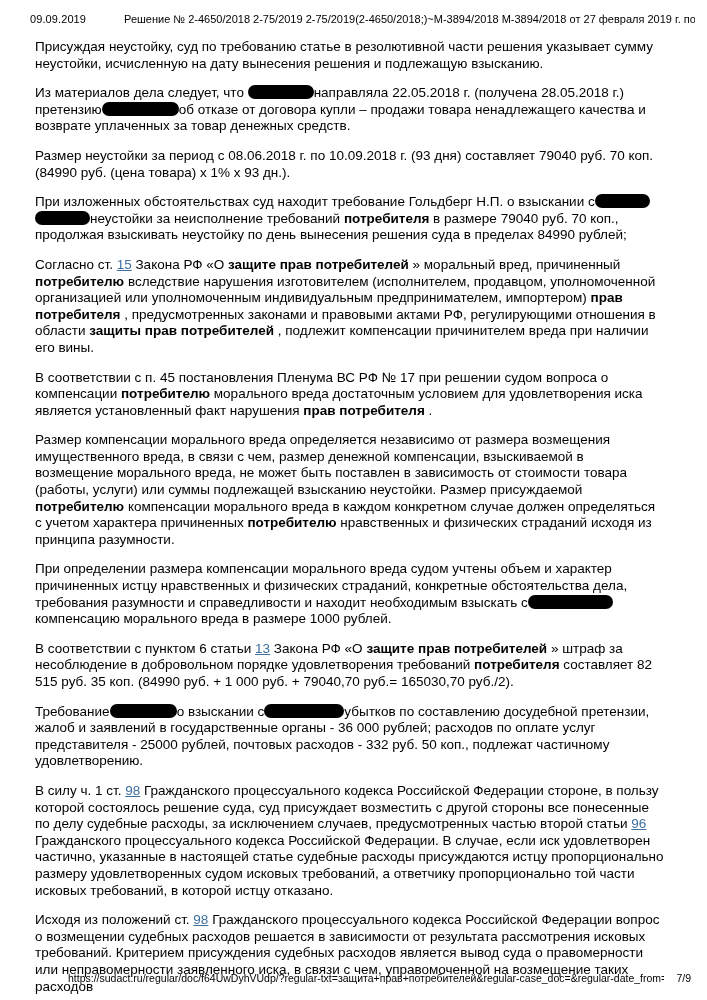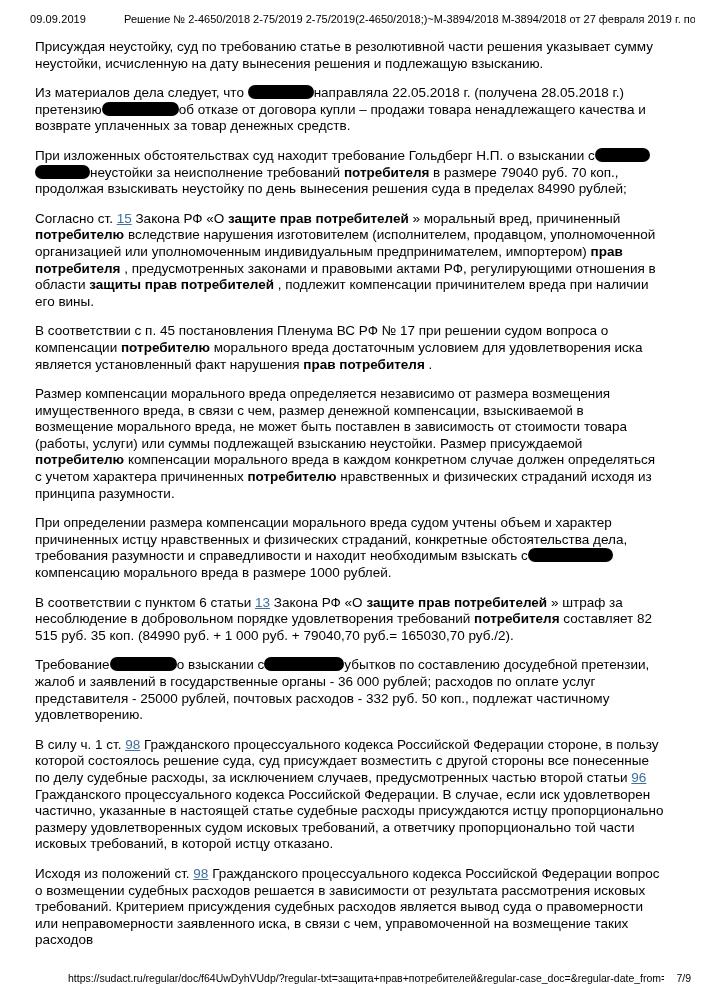--- a/index.html
+++ b/index.html
@@ -56,20 +56,21 @@
 <div class="page">
 
   <div class="header">
     <span class="header-date">09.09.2019</span>
     <span class="header-title">Решение № 2-4650/2018 2-75/2019 2-75/2019(2-4650/2018;)~М-3894/2018 М-3894/2018 от 27 февраля 2019 г. по делу № 2-4…</span>
   </div>
 
   <div class="content">
       <p class="para"><span>Присуждая неустойку, суд по требованию статье в резолютивной части решения указывает сумму неустойки, исчисленную на дату вынесения решения и подлежащую взысканию.</span></p>
       <p class="para"><span>Из материалов дела следует, что </span><span class="redact" style="width: 66px; background: rgb(0, 0, 0);"></span><span>направляла 22.05.2018 г. (получена 28.05.2018 г.) претензию</span><span class="redact" style="width: 77px; background: rgb(0, 0, 0);"></span><span>об отказе от договора купли – продажи товара ненадлежащего качества и возврате уплаченных за товар денежных средств.</span></p>
+      <p class="para"><span>Размер неустойки за период с 08.06.2018 г. по 10.09.2018 г. (93 дня) составляет 79040 руб. 70 коп. (84990 руб. (цена товара) х 1% х 93 дн.).</span></p>
       <p class="para"><span>При изложенных обстоятельствах суд находит требование Гольдберг Н.П. о взыскании с</span><span class="redact" style="width: 55px; background: rgb(0, 0, 0);"></span><span> </span><span class="redact" style="width: 55px; background: rgb(0, 0, 0);"></span><span>неустойки за неисполнение требований </span><span class="b">потребителя</span><span> в размере 79040 руб. 70 коп., продолжая взыскивать неустойку по день вынесения решения суда в пределах 84990 рублей;</span></p>
       <p class="para"><span>Согласно ст. </span><a class="doclink" href="#">15</a><span> Закона РФ «О </span><span class="b">защите прав потребителей</span><span> » моральный вред, причиненный </span><span class="b">потребителю</span><span> вследствие нарушения изготовителем (исполнителем, продавцом, уполномоченной организацией или уполномоченным индивидуальным предпринимателем, импортером) </span><span class="b">прав потребителя</span><span> , предусмотренных законами и правовыми актами РФ, регулирующими отношения в области </span><span class="b">защиты прав потребителей</span><span> , подлежит компенсации причинителем вреда при наличии его вины.</span></p>
       <p class="para"><span>В соответствии с п. 45 постановления Пленума ВС РФ № 17 при решении судом вопроса о компенсации </span><span class="b">потребителю</span><span> морального вреда достаточным условием для удовлетворения иска является установленный факт нарушения </span><span class="b">прав потребителя</span><span> .</span></p>
       <p class="para"><span>Размер компенсации морального вреда определяется независимо от размера возмещения имущественного вреда, в связи с чем, размер денежной компенсации, взыскиваемой в возмещение морального вреда, не может быть поставлен в зависимость от стоимости товара (работы, услуги) или суммы подлежащей взысканию неустойки. Размер присуждаемой </span><span class="b">потребителю</span><span> компенсации морального вреда в каждом конкретном случае должен определяться с учетом характера причиненных </span><span class="b">потребителю</span><span> нравственных и физических страданий исходя из принципа разумности.</span></p>
       <p class="para"><span>При определении размера компенсации морального вреда судом учтены объем и характер причиненных истцу нравственных и физических страданий, конкретные обстоятельства дела, требования разумности и справедливости и находит необходимым взыскать с</span><span class="redact" style="width: 85px; background: rgb(0, 0, 0);"></span><span> компенсацию морального вреда в размере 1000 рублей.</span></p>
       <p class="para"><span>В соответствии с пунктом 6 статьи </span><a class="doclink" href="#">13</a><span> Закона РФ «О </span><span class="b">защите прав потребителей</span><span> » штраф за несоблюдение в добровольном порядке удовлетворения требований </span><span class="b">потребителя</span><span> составляет 82 515 руб. 35 коп. (84990 руб. + 1 000 руб. + 79040,70 руб.= 165030,70 руб./2).</span></p>
       <p class="para"><span>Требование</span><span class="redact" style="width: 67px; background: rgb(0, 0, 0);"></span><span>о взыскании с</span><span class="redact" style="width: 80px; background: rgb(0, 0, 0);"></span><span>убытков по составлению досудебной претензии, жалоб и заявлений в государственные органы - 36 000 рублей; расходов по оплате услуг представителя - 25000 рублей, почтовых расходов - 332 руб. 50 коп., подлежат частичному удовлетворению.</span></p>
       <p class="para"><span>В силу ч. 1 ст. </span><a class="doclink" href="#">98</a><span> Гражданского процессуального кодекса Российской Федерации стороне, в пользу которой состоялось решение суда, суд присуждает возместить с другой стороны все понесенные по делу судебные расходы, за исключением случаев, предусмотренных частью второй статьи </span><a class="doclink" href="#">96</a><span> Гражданского процессуального кодекса Российской Федерации. В случае, если иск удовлетворен частично, указанные в настоящей статье судебные расходы присуждаются истцу пропорционально размеру удовлетворенных судом исковых требований, а ответчику пропорционально той части исковых требований, в которой истцу отказано.</span></p>
       <p class="para"><span>Исходя из положений ст. </span><a class="doclink" href="#">98</a><span> Гражданского процессуального кодекса Российской Федерации вопрос о возмещении судебных расходов решается в зависимости от результата рассмотрения исковых требований. Критерием присуждения судебных расходов является вывод суда о правомерности или неправомерности заявленного иска, в связи с чем, управомоченной на возмещение таких расходов</span></p>
     </div>

